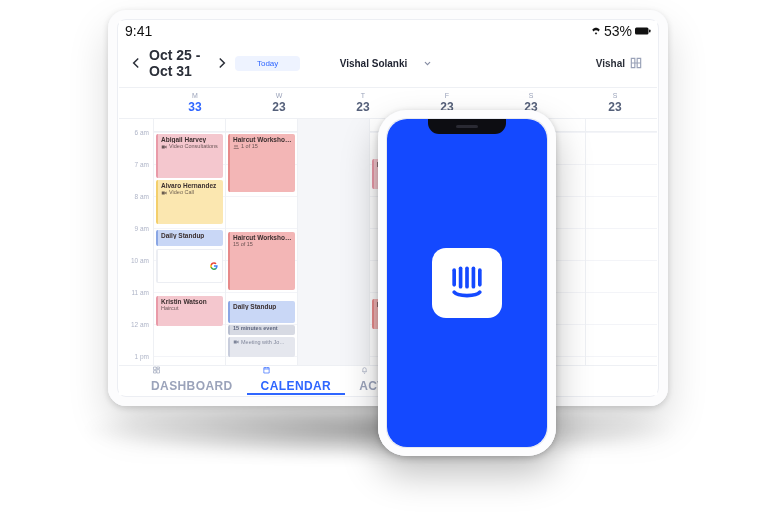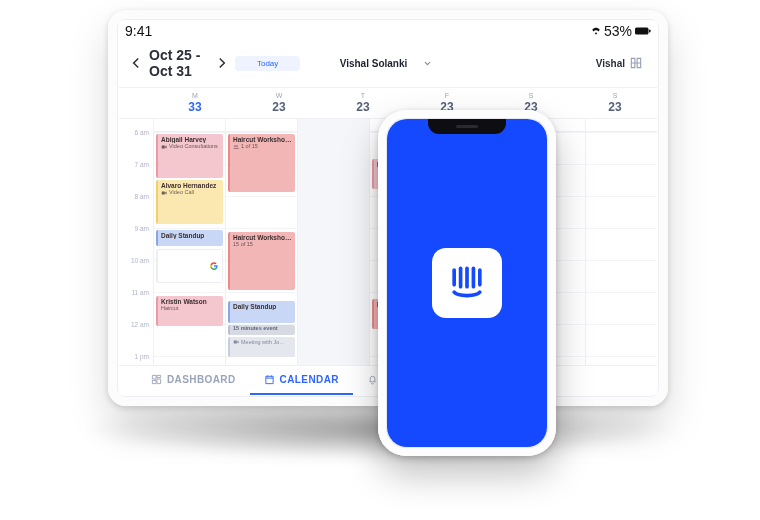--- a/index.html
+++ b/index.html
@@ -107,23 +107,24 @@
   .gdot { width: 8px; height: 8px; }
 
   
   .tabrow {
     position: absolute; left: 0; right: 0; bottom: 0; height: 30px;
     display: flex; align-items: center; border-top: 1px solid #eef0f4;
     background: #fff;
   }
   .tabrow .sp { flex: 0 0 18px; }
   .tabrow .tab {
-    display: flex; align-items: center; gap: 5px; font-size: 10px; letter-spacing: 0.4px;
+    display: flex; gap: 5px; font-size: 12px; letter-spacing: 0.4px;
     font-weight: 600; color: #9ba3ba; padding: 0 14px; height: 100%; cursor: pointer;
     border-bottom: 2px solid transparent;
+    flex-direction: column;
   }
   .tabrow .tab.active { color: #2f66ff; border-bottom-color: #2f66ff; }
   .tabrow .tab .ticon { width: 11px; height: 11px; }
   .tabrow .more { margin-left: auto; margin-right: 14px; }
 
   
   .phone {
     position: absolute; left: 378px; top: 110px; width: 178px; height: 346px;
     background: #fff; border-radius: 28px;
     box-shadow: 0 2px 6px rgba(0,0,0,0.2), 0 18px 36px rgba(0,0,0,0.25), inset 0 0 0 8px #fdfdfe, inset 0 0 0 9px #e7e9ef;

